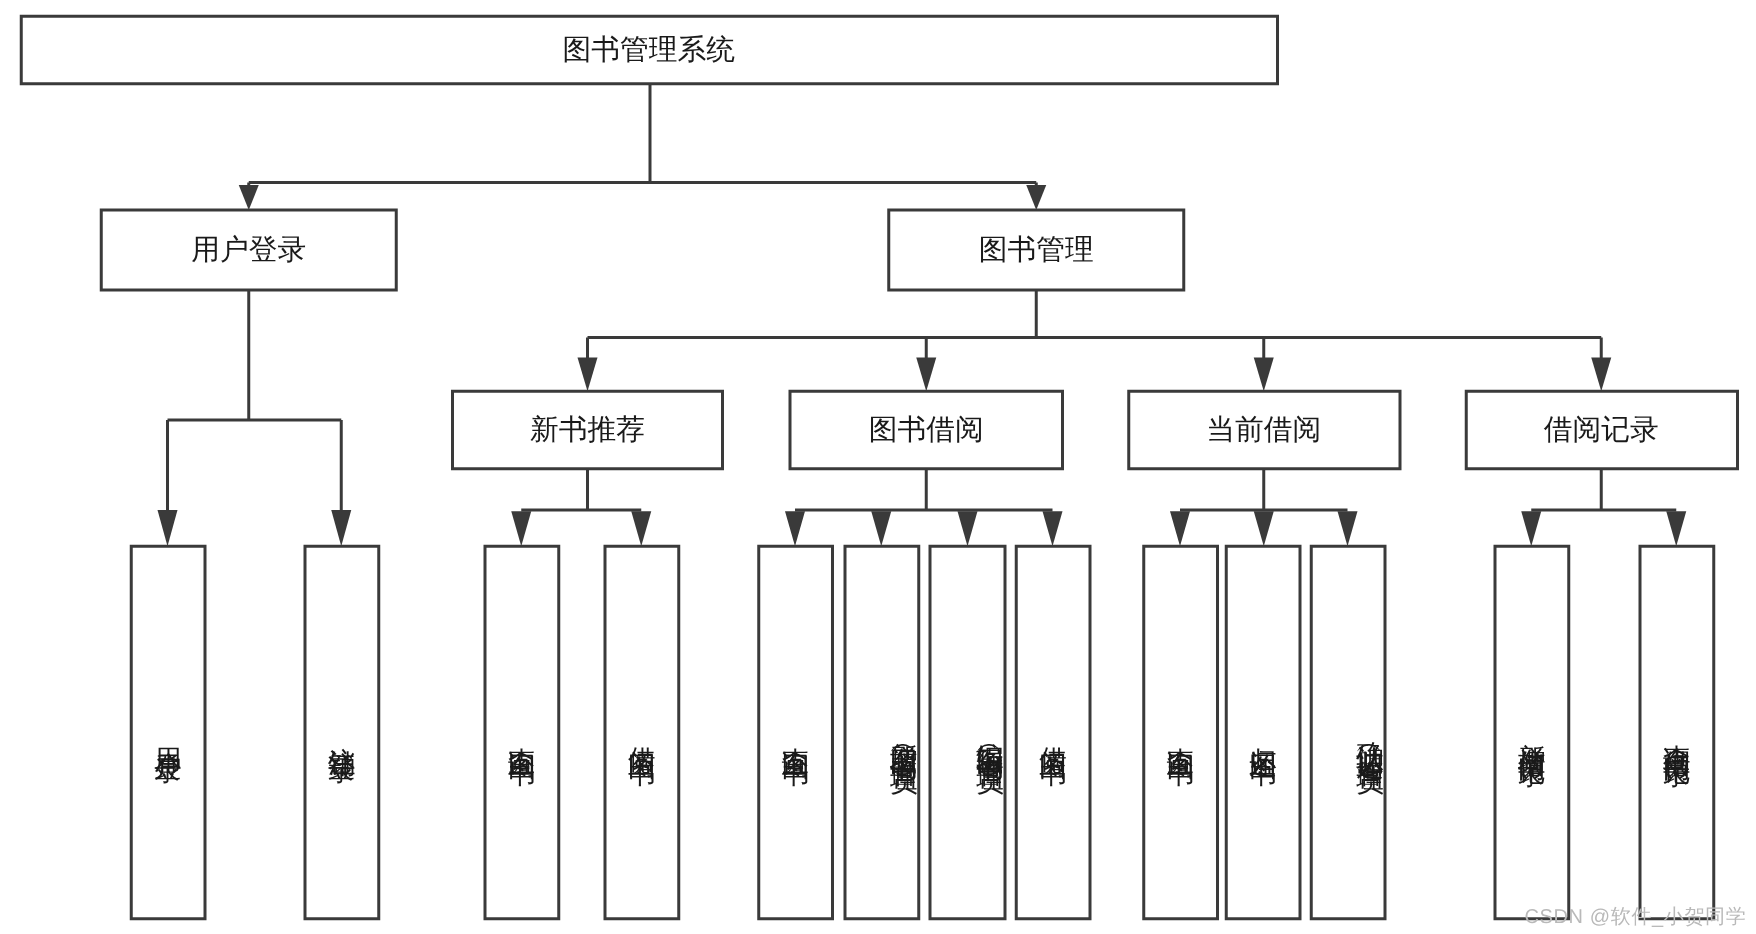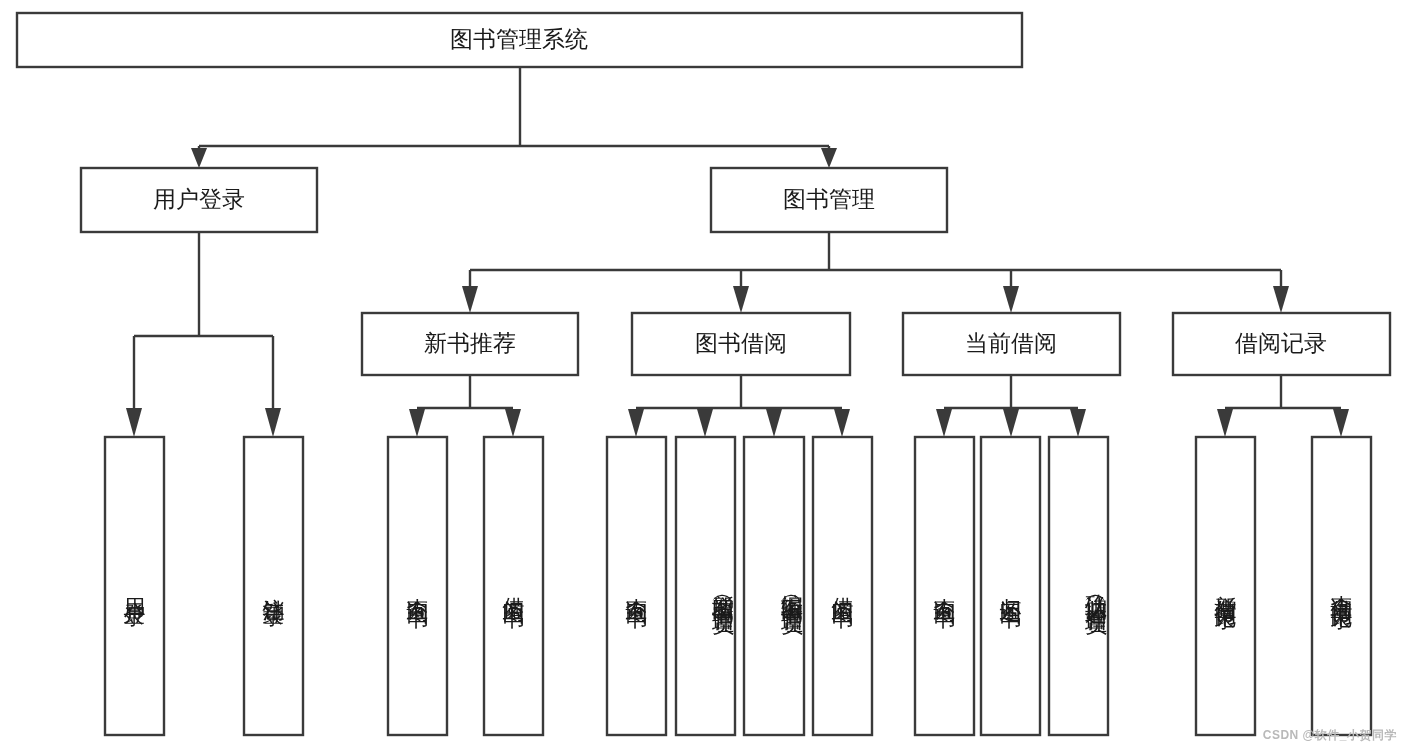--- a/index.html
+++ b/index.html
@@ -63,25 +63,24 @@
     display: flex;
     align-items: center;
     justify-content: center;
     pointer-events: none;
   }
   .watermark {
     position: absolute;
     right: 8px;
     bottom: 3px;
     font-family: "Liberation Sans", "DejaVu Sans", sans-serif;
-    font-size: 12px;
+    font-size: 16px;
     color: #b9b9b9;
     letter-spacing: 0.5px;
     white-space: nowrap;
-    font-weight: bold;
   }
 </style>
 </head>
 <body>
 
 <div id="diagram-root">
 
   <svg id="diagram-svg" viewBox="0 0 1405 747">
 
     <g>

